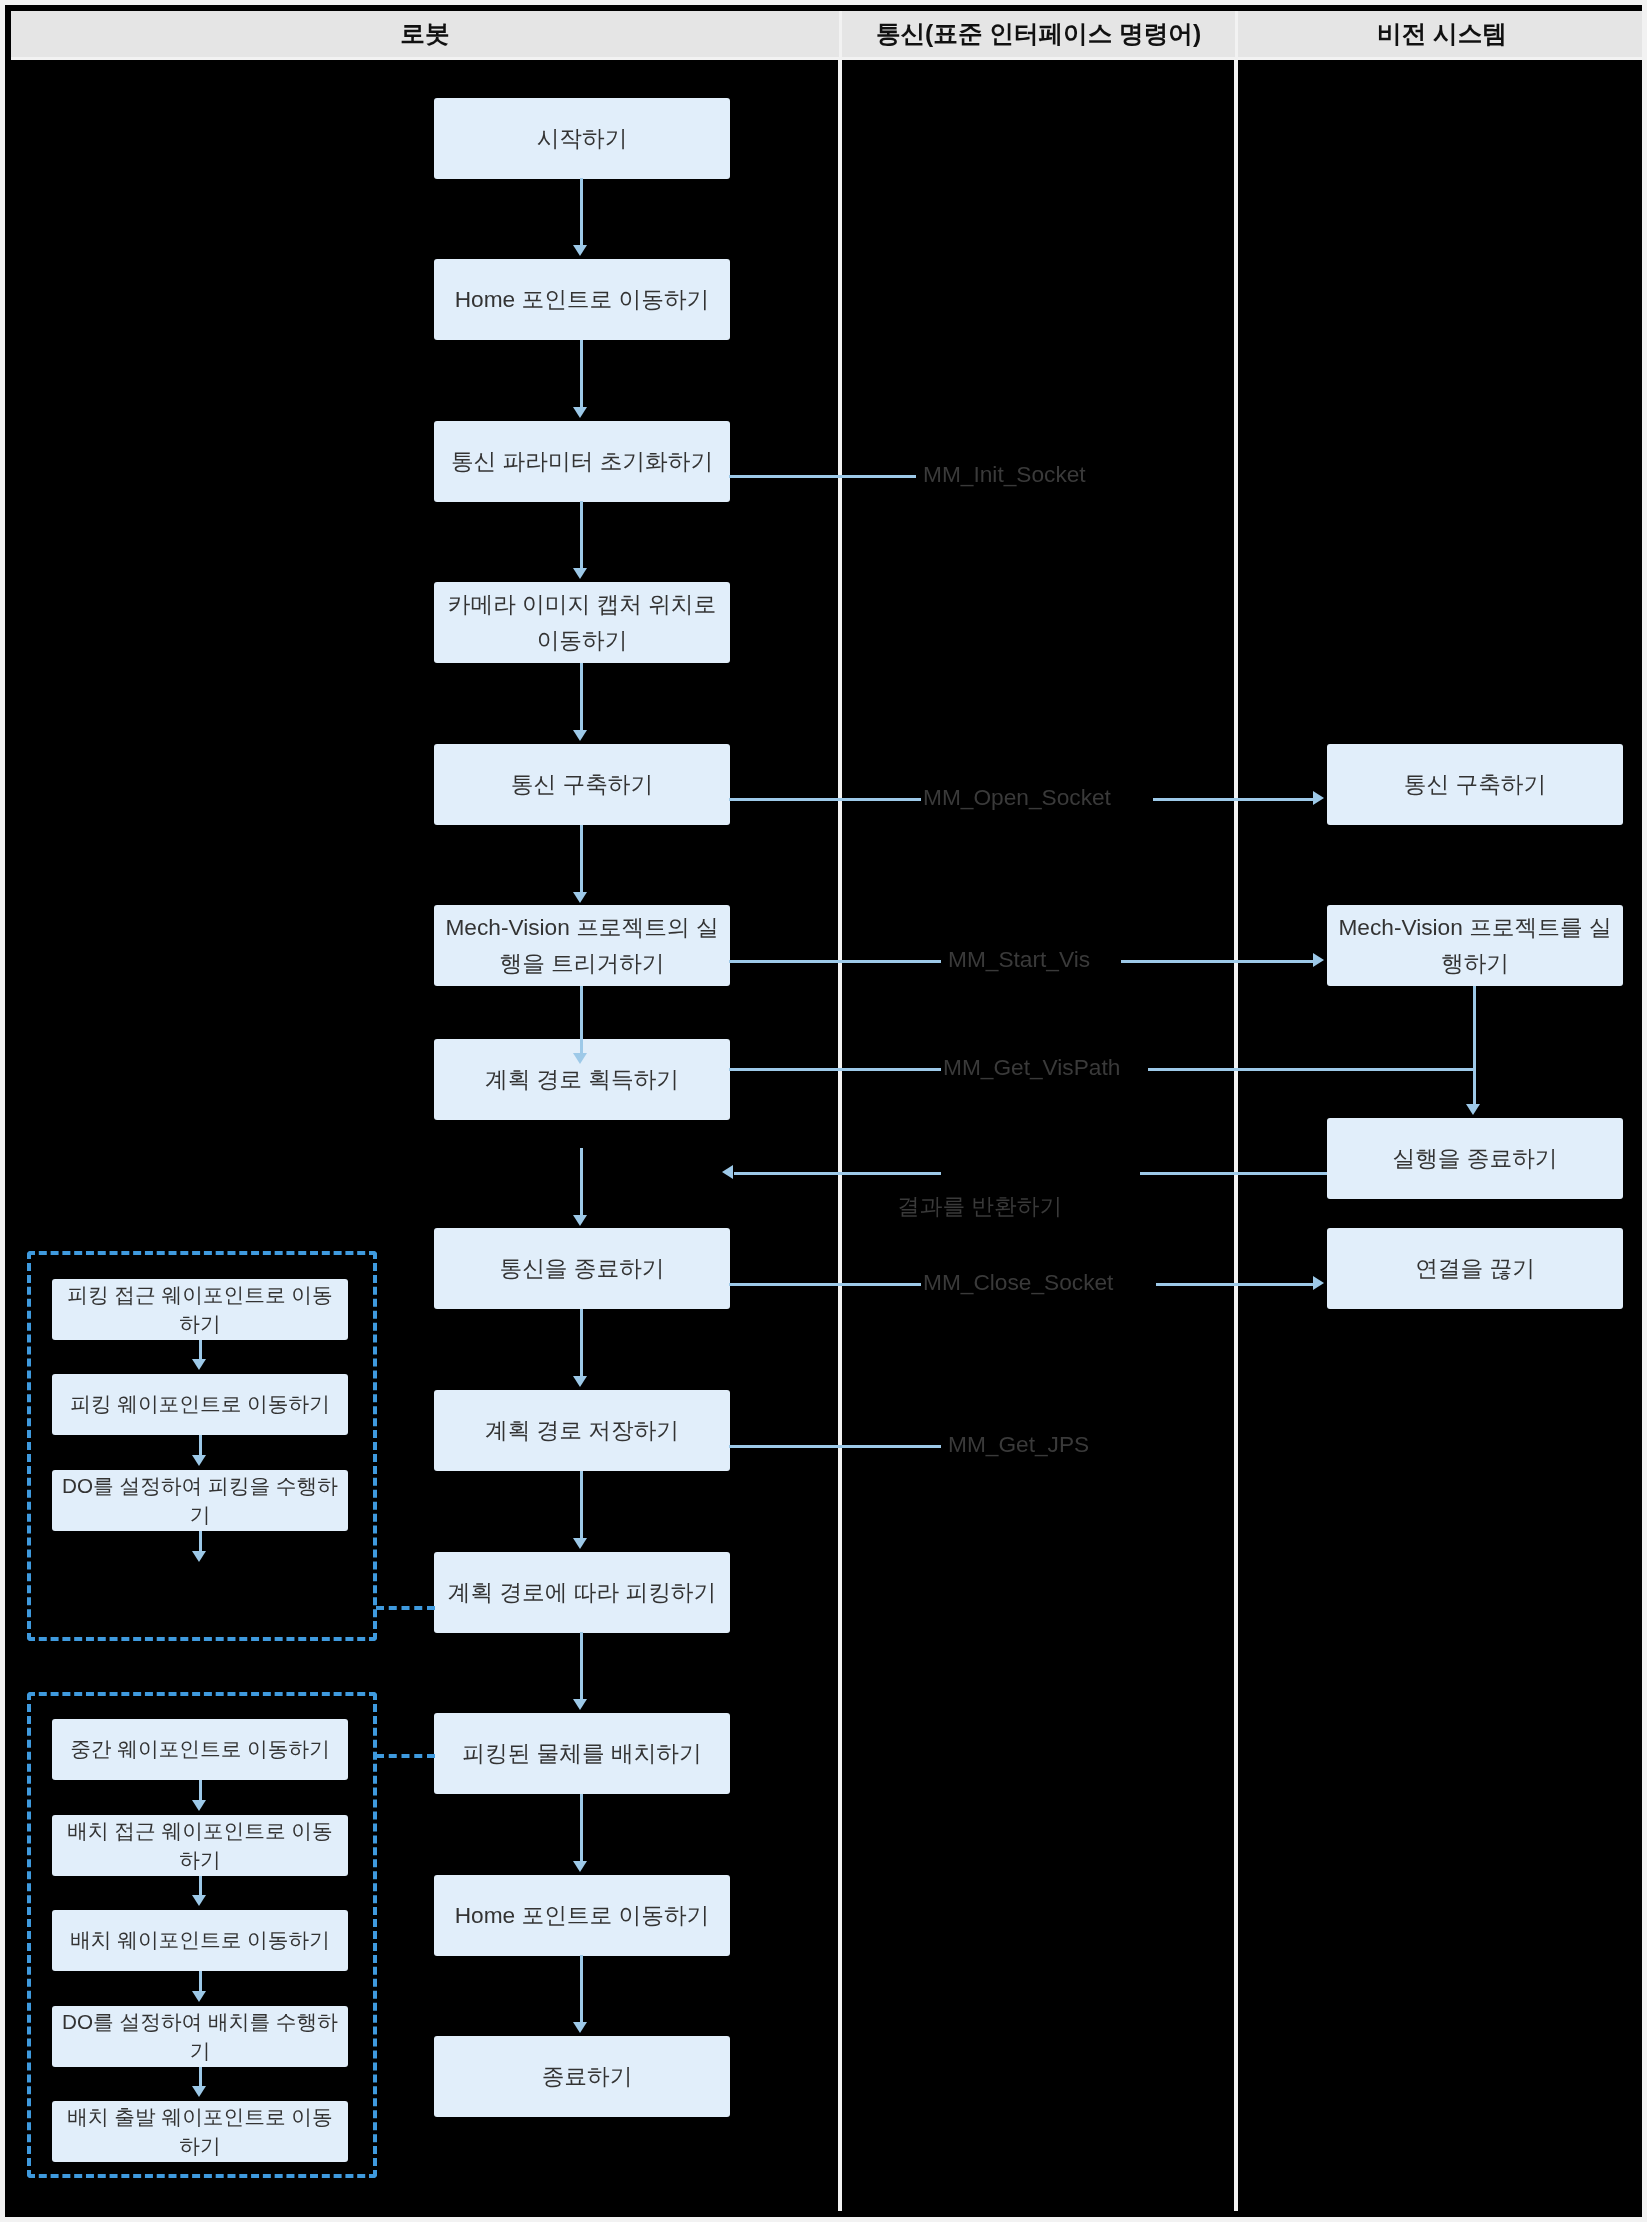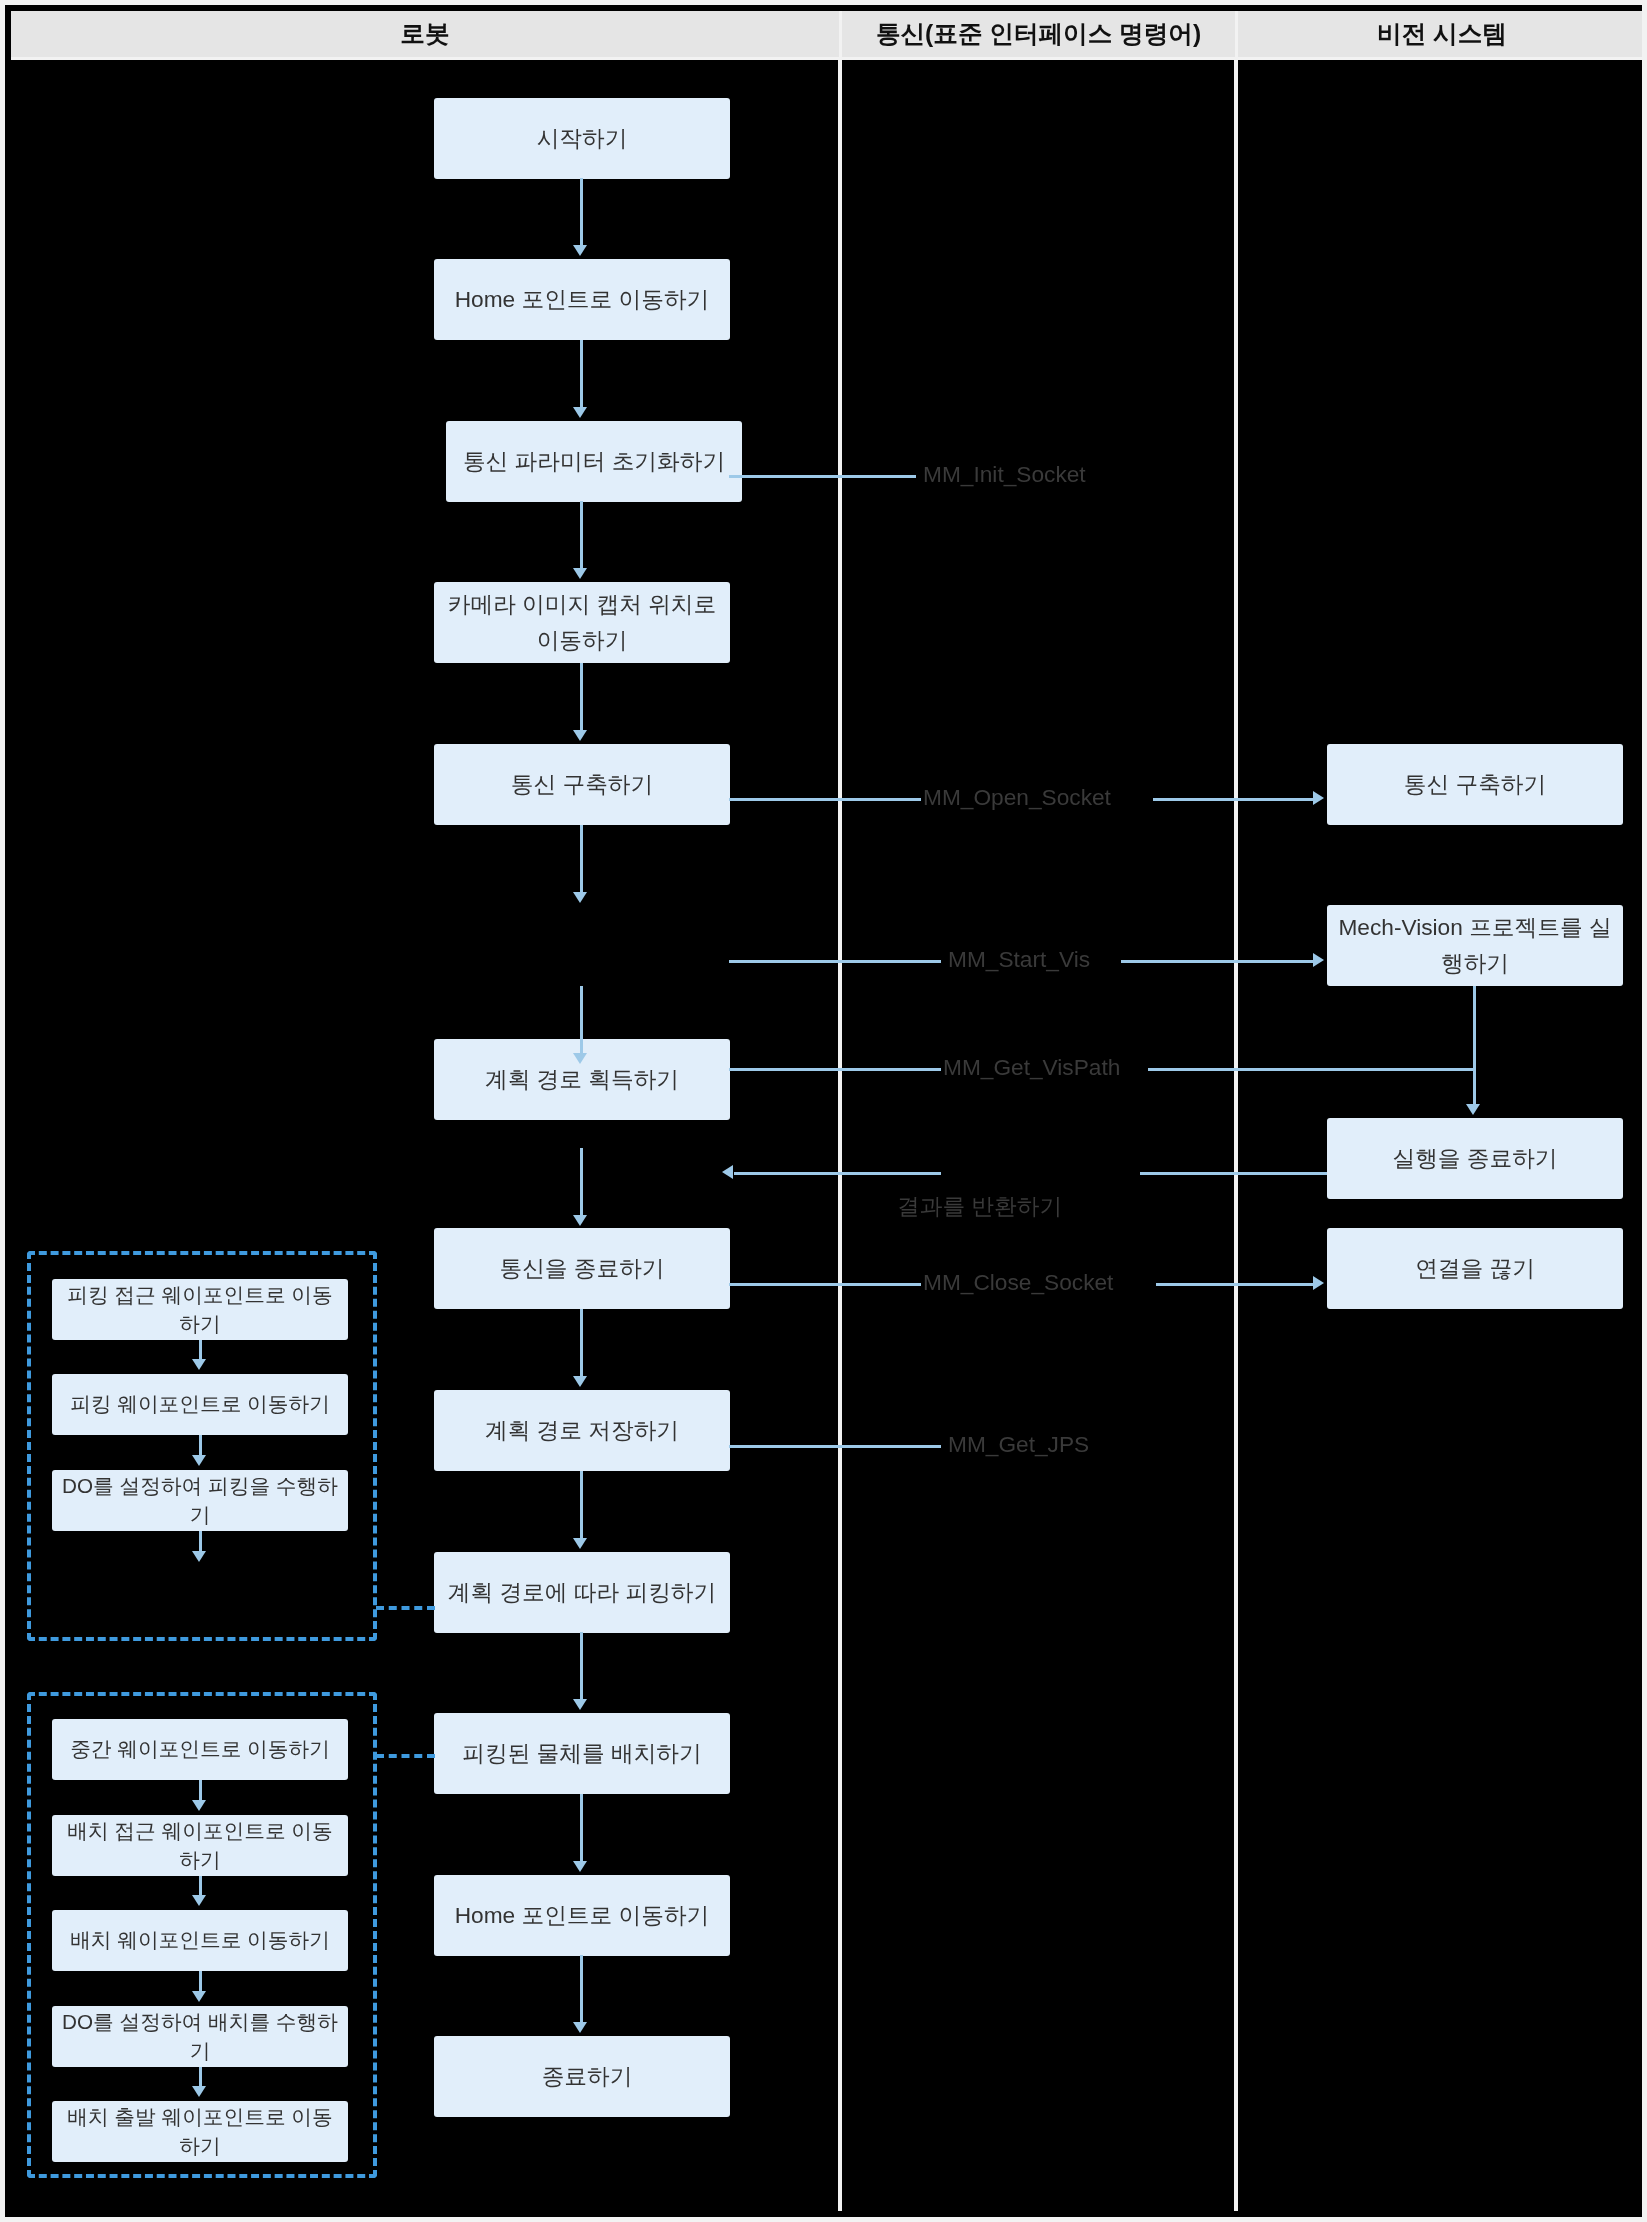--- a/index.html
+++ b/index.html
@@ -129,23 +129,24 @@
 
   <div class="lane-header" id="lane-h-robot">로봇</div>
   <div class="lane-header" id="lane-h-comm">통신(표준 인터페이스 명령어)</div>
   <div class="lane-header" id="lane-h-vision">비전 시스템</div>
 
   <div class="lane-divider" id="divider-1"></div>
   <div class="lane-divider" id="divider-2"></div>
 
   <div class="box" style="left:429px; top:93px;  width:296px; height:81px;">시작하기</div>
   <div class="box" style="left:429px; top:254px; width:296px; height:81px;">Home 포인트로 이동하기</div>
-  <div class="box" style="left:429px; top:416px; width:296px; height:81px;margin-left:12px;">통신 파라미터 초기화하기</div>
+  <div class="box" style="left:429px; top:416px; width:296px; height:81px;">통신 파라미터 초기화하기</div>
   <div class="box" style="left:429px; top:577px; width:296px; height:81px;">카메라 이미지 캡처 위치로 이동하기</div>
   <div class="box" style="left:429px; top:739px; width:296px; height:81px;">통신 구축하기</div>
+  <div class="box" style="left:429px; top:900px; width:296px; height:81px;">Mech-Vision 프로젝트의 실행을 트리거하기</div>
   <div class="box" style="left:429px; top:1034px;width:296px; height:81px;">계획 경로 획득하기</div>
   <div class="box" style="left:429px; top:1223px;width:296px; height:81px;">통신을 종료하기</div>
   <div class="box" style="left:429px; top:1385px;width:296px; height:81px;">계획 경로 저장하기</div>
   <div class="box" style="left:429px; top:1547px;width:296px; height:81px;">계획 경로에 따라 피킹하기</div>
   <div class="box" style="left:429px; top:1708px;width:296px; height:81px;">피킹된 물체를 배치하기</div>
   <div class="box" style="left:429px; top:1870px;width:296px; height:81px;">Home 포인트로 이동하기</div>
   <div class="box" style="left:429px; top:2031px;width:296px; height:81px;padding-left:20px;">종료하기</div>
 
   <div class="vline" style="left:575px; top:173px; height:69px;"></div>
   <div class="arrow-down" style="left:568px; top:240px;"></div>

